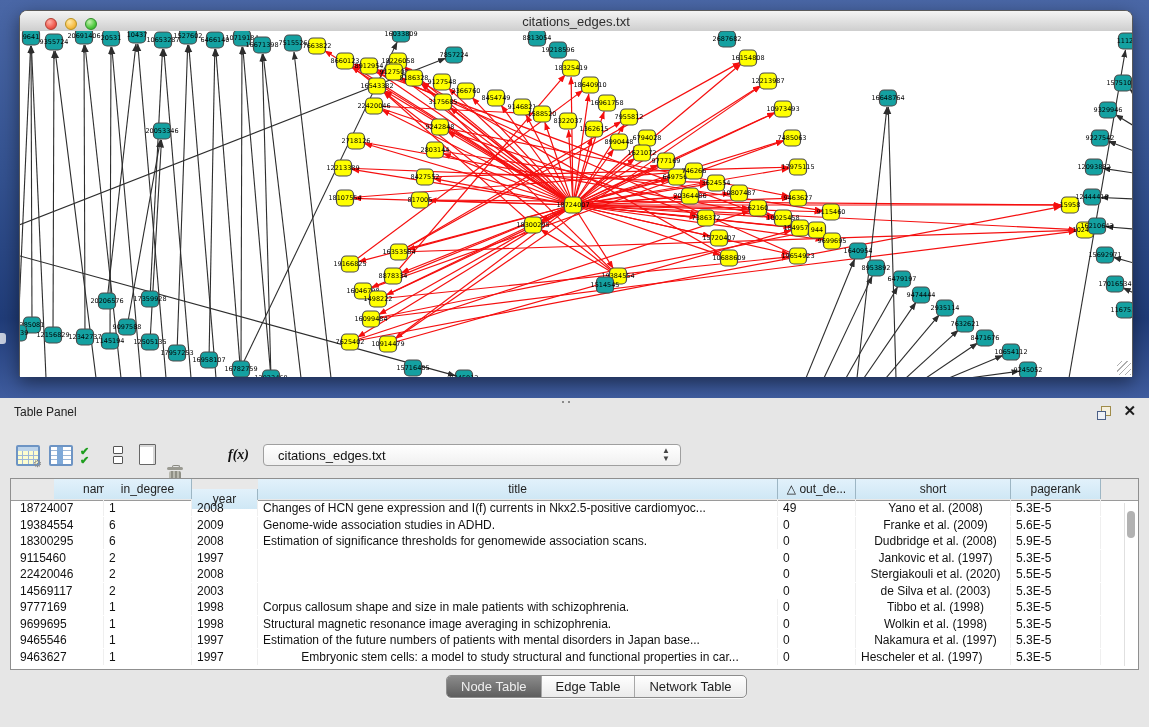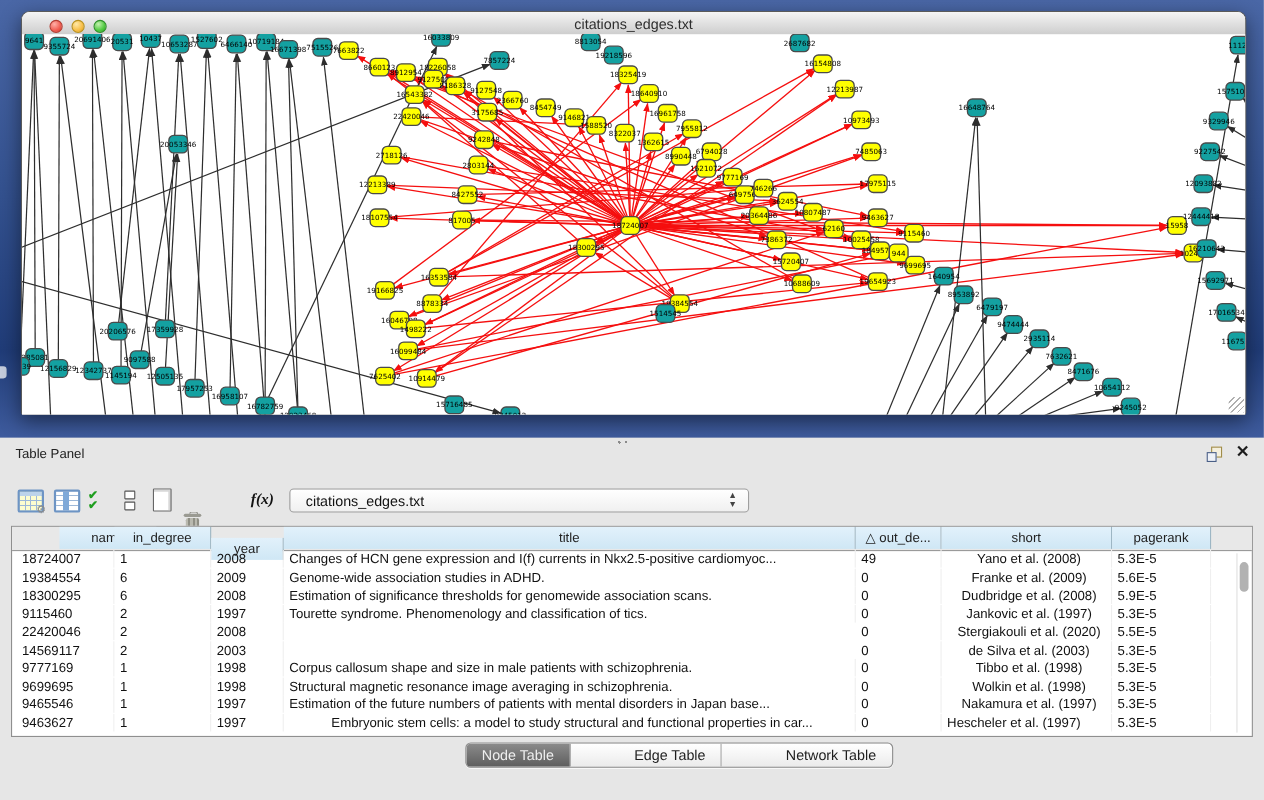--- a/index.html
+++ b/index.html
@@ -72,22 +72,22 @@
   .th{position:absolute;top:0;height:20px;background:linear-gradient(#e2f1fb,#cfe7f5);
       border-right:1px solid #9db6c4;box-sizing:border-box;font-size:12px;color:#222;
       text-align:center;line-height:20px;overflow:hidden;white-space:nowrap;}
   .tbody{position:absolute;left:0;top:21px;right:0;bottom:0;overflow:hidden;}
   .tr{position:absolute;left:0;right:0;height:16.5px;}
   .td{position:absolute;top:0;height:16px;font-size:12px;color:#111;line-height:16px;
       white-space:nowrap;overflow:hidden;box-sizing:border-box;padding-left:5px;}
   .vscroll{position:absolute;right:2px;top:24px;width:11px;height:163px;border-left:1px solid #e0e0e0;}
   .vthumb{position:absolute;left:2px;top:8px;width:8px;height:27px;background:#b2b2b2;border-radius:4px;}
   
-  .tabs{position:absolute;left:423px;top:277px;height:21px;border:1px solid #8d8d8d;border-radius:5px;
-     background:linear-gradient(#ffffff,#ebebeb);display:flex;overflow:hidden;box-shadow:0 1px 0 rgba(255,255,255,.7);gap:44px;}
+  .tabs{position:absolute;left:446px;top:277px;height:21px;border:1px solid #8d8d8d;border-radius:5px;
+     background:linear-gradient(#ffffff,#ebebeb);display:flex;overflow:hidden;box-shadow:0 1px 0 rgba(255,255,255,.7);}
   .tab{font-size:13px;color:#1d1d1d;line-height:21px;padding:0 14px;border-right:1px solid #a8a8a8;}
   .tab:last-child{border-right:none;}
   .tab.active{background:linear-gradient(#8b8b8b,#5e5e5e);color:#efefef;}
 </style>
 </head>
 <body>
 
 <div id="desktop">
   <div id="west-tab"></div>
 
@@ -809,21 +809,20 @@
           <div class="td" style="left: 181px; width: 66px; text-align: left; border-right: 1px solid rgb(239, 239, 239);">2008</div>
           <div class="td" style="left: 247px; width: 520px; text-align: left; border-right: 1px solid rgb(239, 239, 239);">Estimation of significance thresholds for genomewide association scans.</div>
           <div class="td" style="left: 767px; width: 78px; text-align: left; border-right: 1px solid rgb(239, 239, 239);">0</div>
           <div class="td" style="left: 845px; width: 155px; text-align: center; border-right: 1px solid rgb(239, 239, 239);">Dudbridge et al. (2008)</div>
           <div class="td" style="left: 1000px; width: 90px; text-align: left; border-right: 1px solid rgb(239, 239, 239);">5.9E-5</div>
         </div>
         <div class="tr" style="top: 49.5px;">
           <div class="td" style="left: 4px; width: 89px; text-align: left; border-right: 1px solid rgb(239, 239, 239);">9115460</div>
           <div class="td" style="left: 93px; width: 88px; text-align: left; border-right: 1px solid rgb(239, 239, 239);">2</div>
           <div class="td" style="left: 181px; width: 66px; text-align: left; border-right: 1px solid rgb(239, 239, 239);">1997</div>
-          <div class="td" style="left: 247px; width: 520px; text-align: left; border-right: 1px solid rgb(239, 239, 239);">Tourette syndrome. Phenomenology and classification of tics.</div>
           <div class="td" style="left: 767px; width: 78px; text-align: left; border-right: 1px solid rgb(239, 239, 239);">0</div>
           <div class="td" style="left: 845px; width: 155px; text-align: center; border-right: 1px solid rgb(239, 239, 239);">Jankovic et al. (1997)</div>
           <div class="td" style="left: 1000px; width: 90px; text-align: left; border-right: 1px solid rgb(239, 239, 239);">5.3E-5</div>
         </div>
         <div class="tr" style="top: 66px;">
           <div class="td" style="left: 4px; width: 89px; text-align: left; border-right: 1px solid rgb(239, 239, 239);">22420046</div>
           <div class="td" style="left: 93px; width: 88px; text-align: left; border-right: 1px solid rgb(239, 239, 239);">2</div>
           <div class="td" style="left: 181px; width: 66px; text-align: left; border-right: 1px solid rgb(239, 239, 239);">2008</div>
           <div class="td" style="left: 767px; width: 78px; text-align: left; border-right: 1px solid rgb(239, 239, 239);">0</div>
           <div class="td" style="left: 845px; width: 155px; text-align: center; border-right: 1px solid rgb(239, 239, 239);">Stergiakouli et al. (2020)</div>

